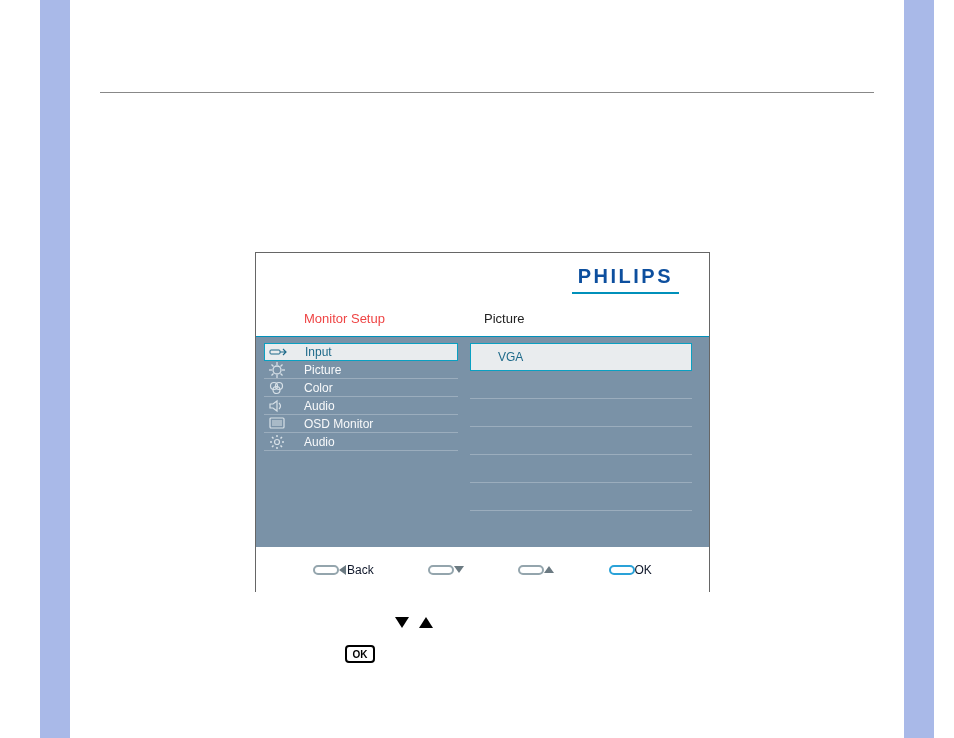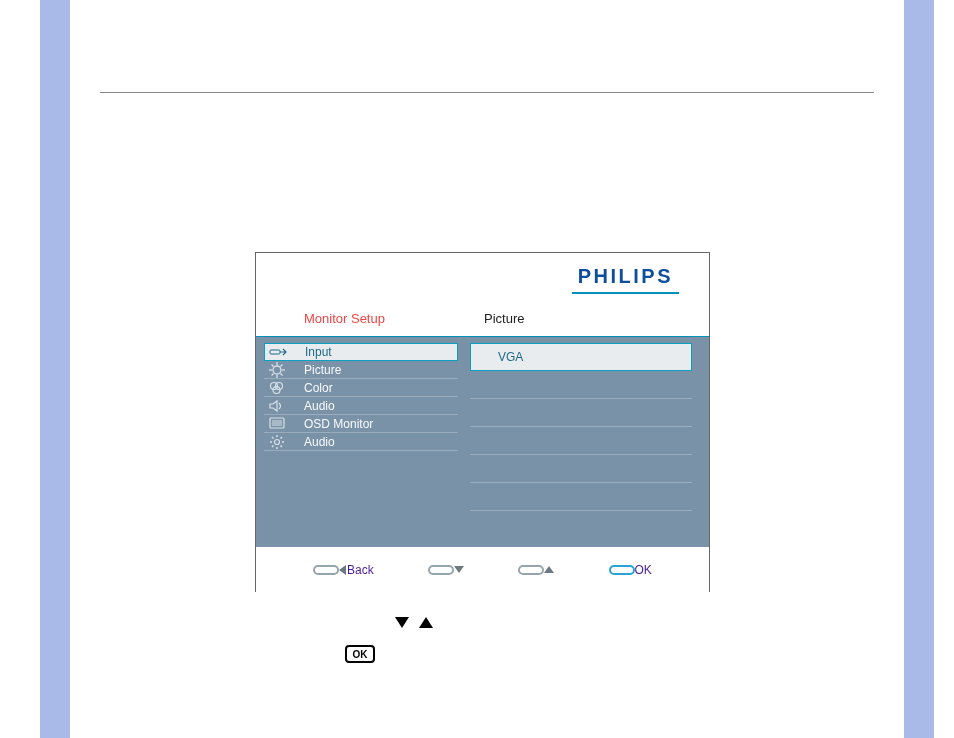--- a/index.html
+++ b/index.html
@@ -160,21 +160,21 @@
       display: flex;
       align-items: center;
       justify-content: space-around;
       padding: 0 30px;
     }
     .footer-btn {
       display: flex;
       align-items: center;
       gap: 0;
       font-size: 12px;
-      color: #4c1d95;
+      color: #0f172a;
     }
     .pill {
       width: 26px;
       height: 10px;
       border-radius: 6px;
       border: 2px solid #2aa2d8;
       background: #fff;
     }
     .pill.dim {
       border-color: #94a5ad;

